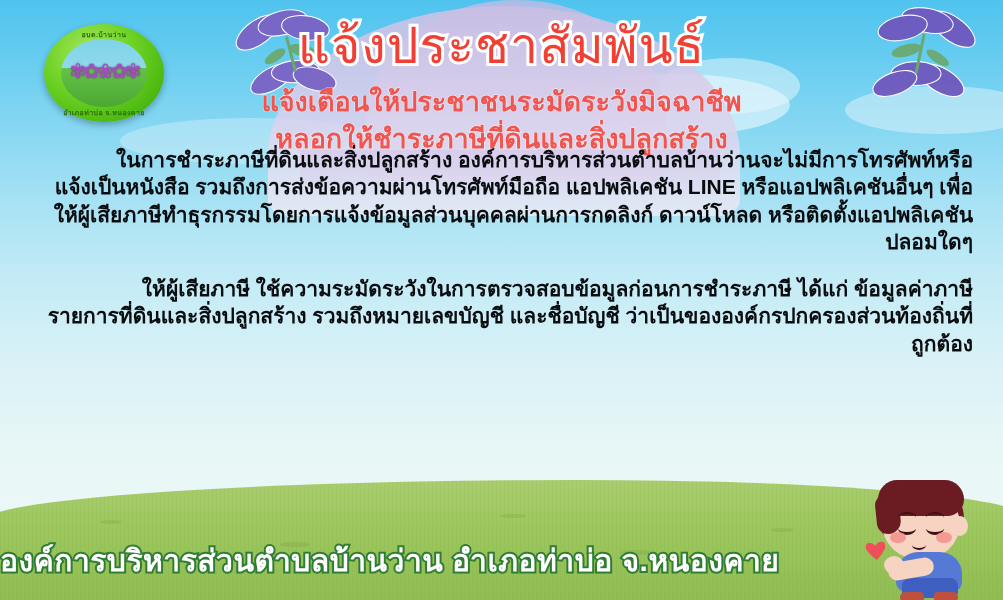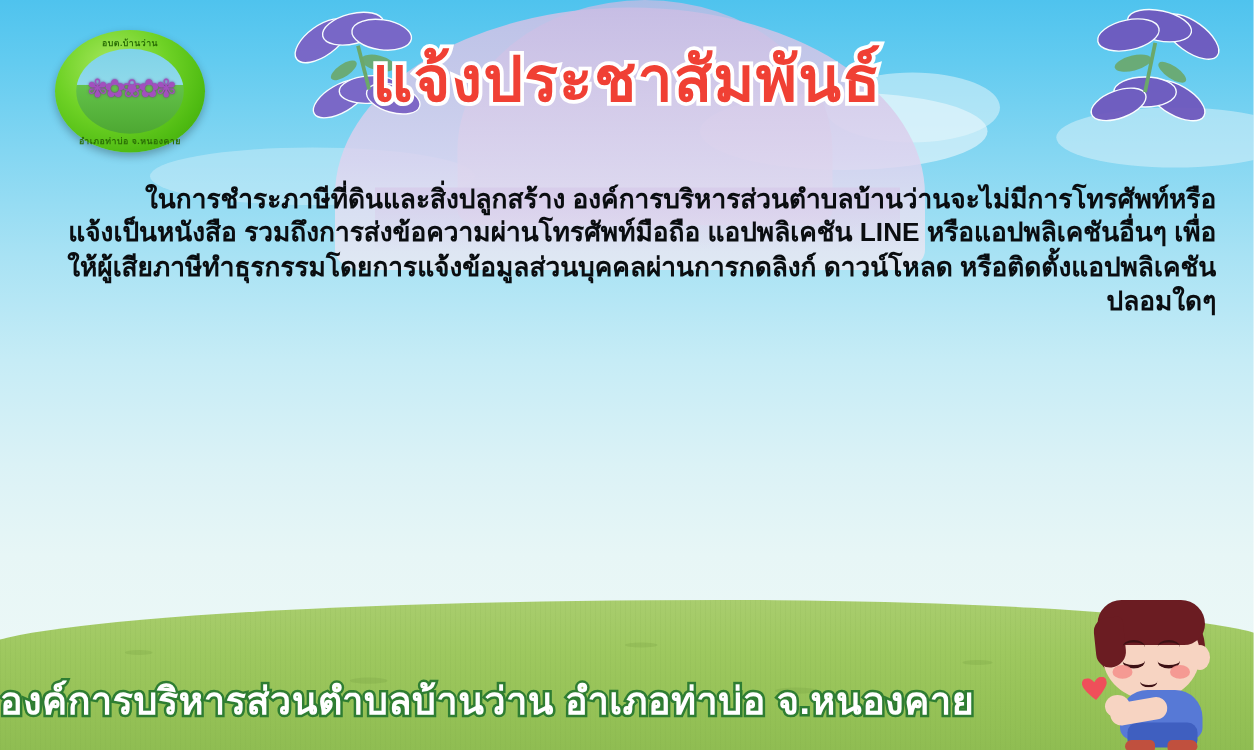--- a/index.html
+++ b/index.html
@@ -122,28 +122,27 @@
   .fl-a { left: 232px; top: 2px;  transform: rotate(-8deg); }
   .fl-b { left: 855px; top: 2px;  transform: scaleX(-1) rotate(-6deg); }
 
   
   .title-main {
     position: absolute;
     left: 0; right: 0;
     top: 20px;
     text-align: center;
     font-size: 50px;
-    font-weight: bold;
+    font-weight: normal;
     color: #f04034;
     letter-spacing: 1px;
     line-height: 1.05;
     -webkit-text-stroke: 6px #ffffff;
     paint-order: stroke fill;
     text-shadow: 0 2px 1px rgba(255,255,255,.9);
-    margin-top: 18px;
   }
   .title-sub {
     position: absolute;
     left: 0; right: 0;
     top: 84px;
     text-align: center;
     font-size: 27px;
     font-weight: bold;
     color: #f0564f;
     line-height: 1.38;
@@ -284,23 +283,28 @@
       <g fill="#6ba86a" opacity="0.9">
         <ellipse cx="80" cy="50" rx="15" ry="6" transform="rotate(20 80 50)"></ellipse>
         <ellipse cx="48" cy="54" rx="13" ry="5" transform="rotate(-28 48 54)"></ellipse>
       </g>
       <path d="M64 32 L68 72" stroke="#6ba86a" stroke-width="3" fill="none"></path>
     </svg>
   </div>
 
   <div class="title-main">แจ้งประชาสัมพันธ์</div>
 
+  <div class="title-sub">
+    <div>แจ้งเตือนให้ประชาชนระมัดระวังมิจฉาชีพ</div>
+    <div>หลอกให้ชำระภาษีที่ดินและสิ่งปลูกสร้าง</div>
+  </div>
 
   <div class="body-copy">
     <p class="para p2">ในการชำระภาษีที่ดินและสิ่งปลูกสร้าง องค์การบริหารส่วนตำบลบ้านว่านจะไม่มีการโทรศัพท์หรือแจ้งเป็นหนังสือ รวมถึงการส่งข้อความผ่านโทรศัพท์มือถือ แอปพลิเคชัน LINE หรือแอปพลิเคชันอื่นๆ เพื่อให้ผู้เสียภาษีทำธุรกรรมโดยการแจ้งข้อมูลส่วนบุคคลผ่านการกดลิงก์ ดาวน์โหลด หรือติดตั้งแอปพลิเคชันปลอมใดๆ</p>
+    <p class="para p3">ให้ผู้เสียภาษี ใช้ความระมัดระวังในการตรวจสอบข้อมูลก่อนการชำระภาษี ได้แก่ ข้อมูลค่าภาษี รายการที่ดินและสิ่งปลูกสร้าง รวมถึงหมายเลขบัญชี และชื่อบัญชี ว่าเป็นขององค์กรปกครองส่วนท้องถิ่นที่ถูกต้อง</p>
   </div>
 
   <div class="grass">
     <span class="grass-speck" style="left:120px;top:40px;width:22px;height:4px;"></span>
     <span class="grass-speck" style="left:300px;top:62px;width:30px;height:5px;"></span>
     <span class="grass-speck" style="left:520px;top:34px;width:26px;height:4px;"></span>
     <span class="grass-speck" style="left:640px;top:70px;width:34px;height:5px;"></span>
     <span class="grass-speck" style="left:790px;top:48px;width:24px;height:4px;"></span>
   </div>
 

